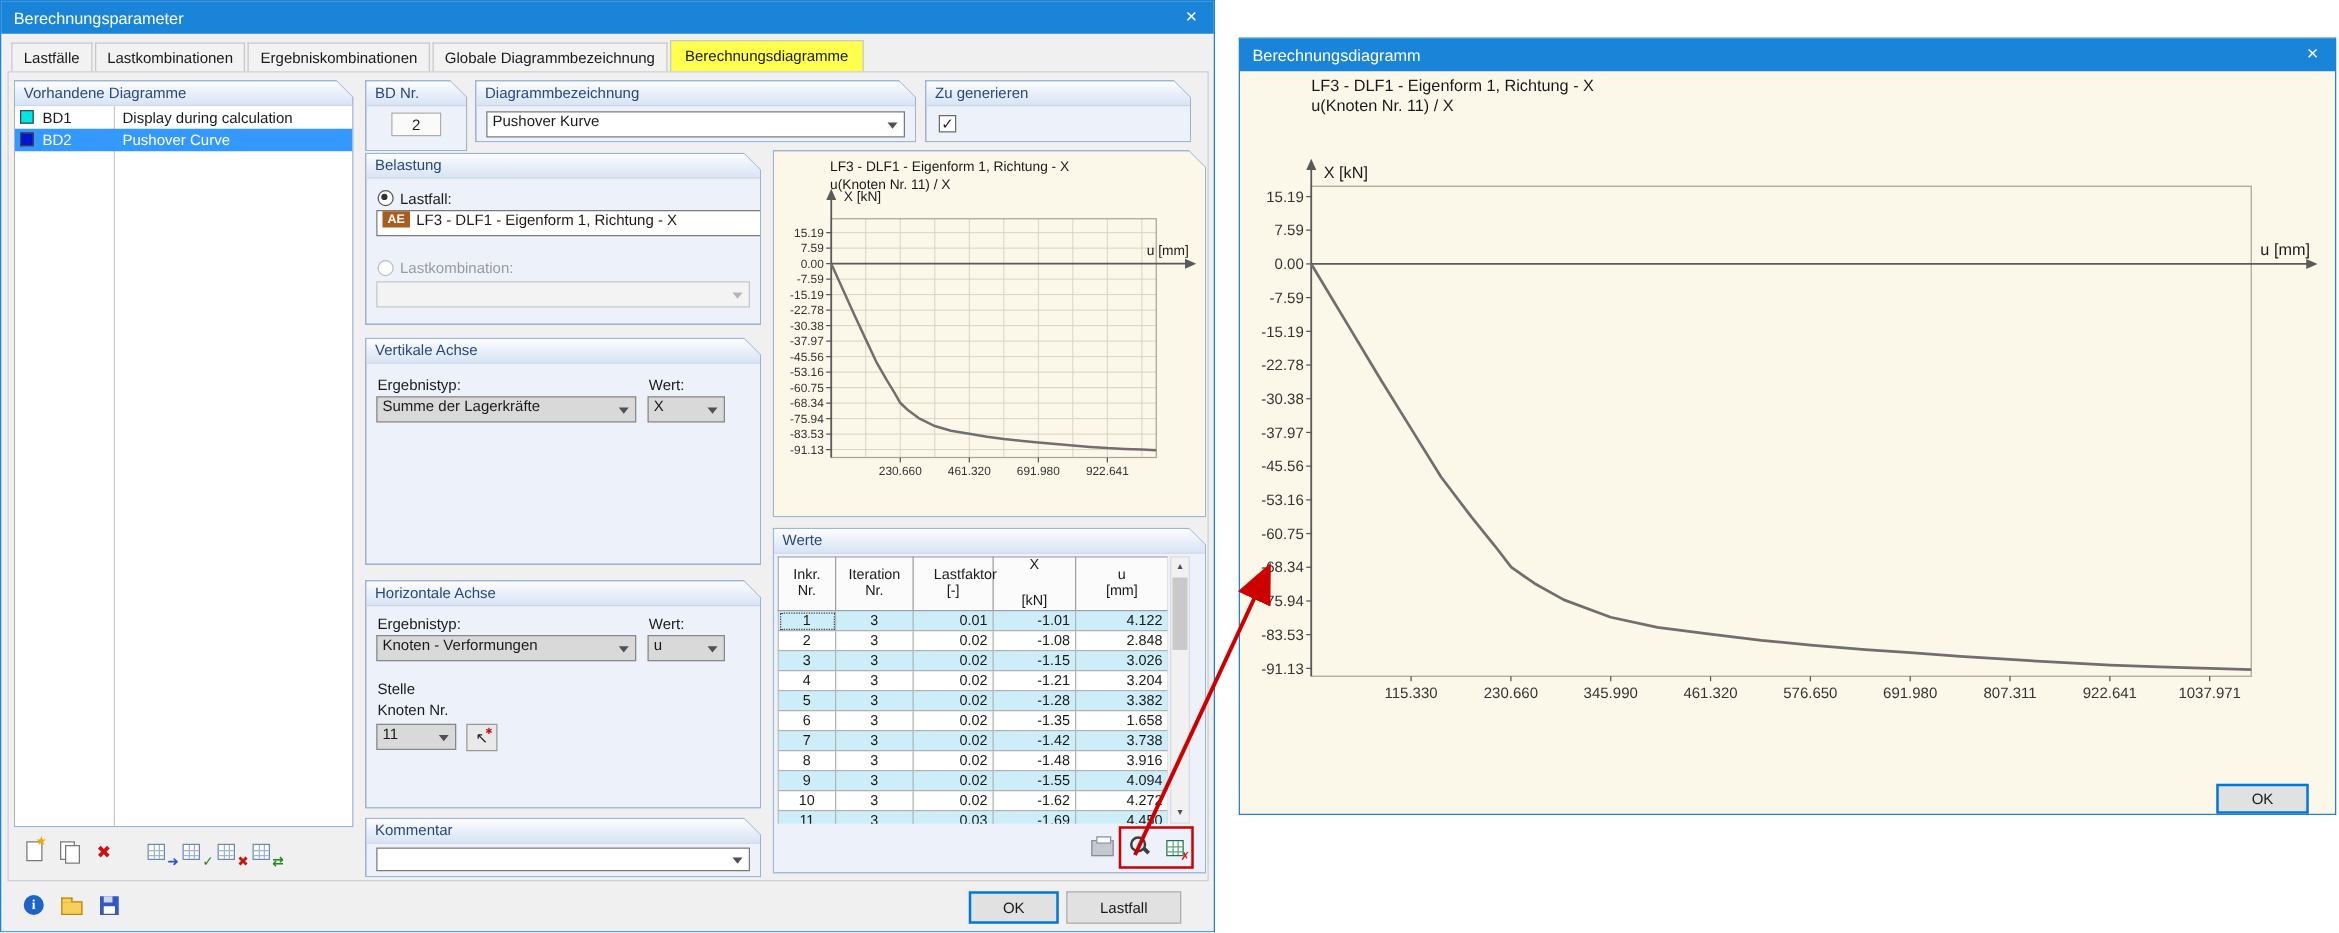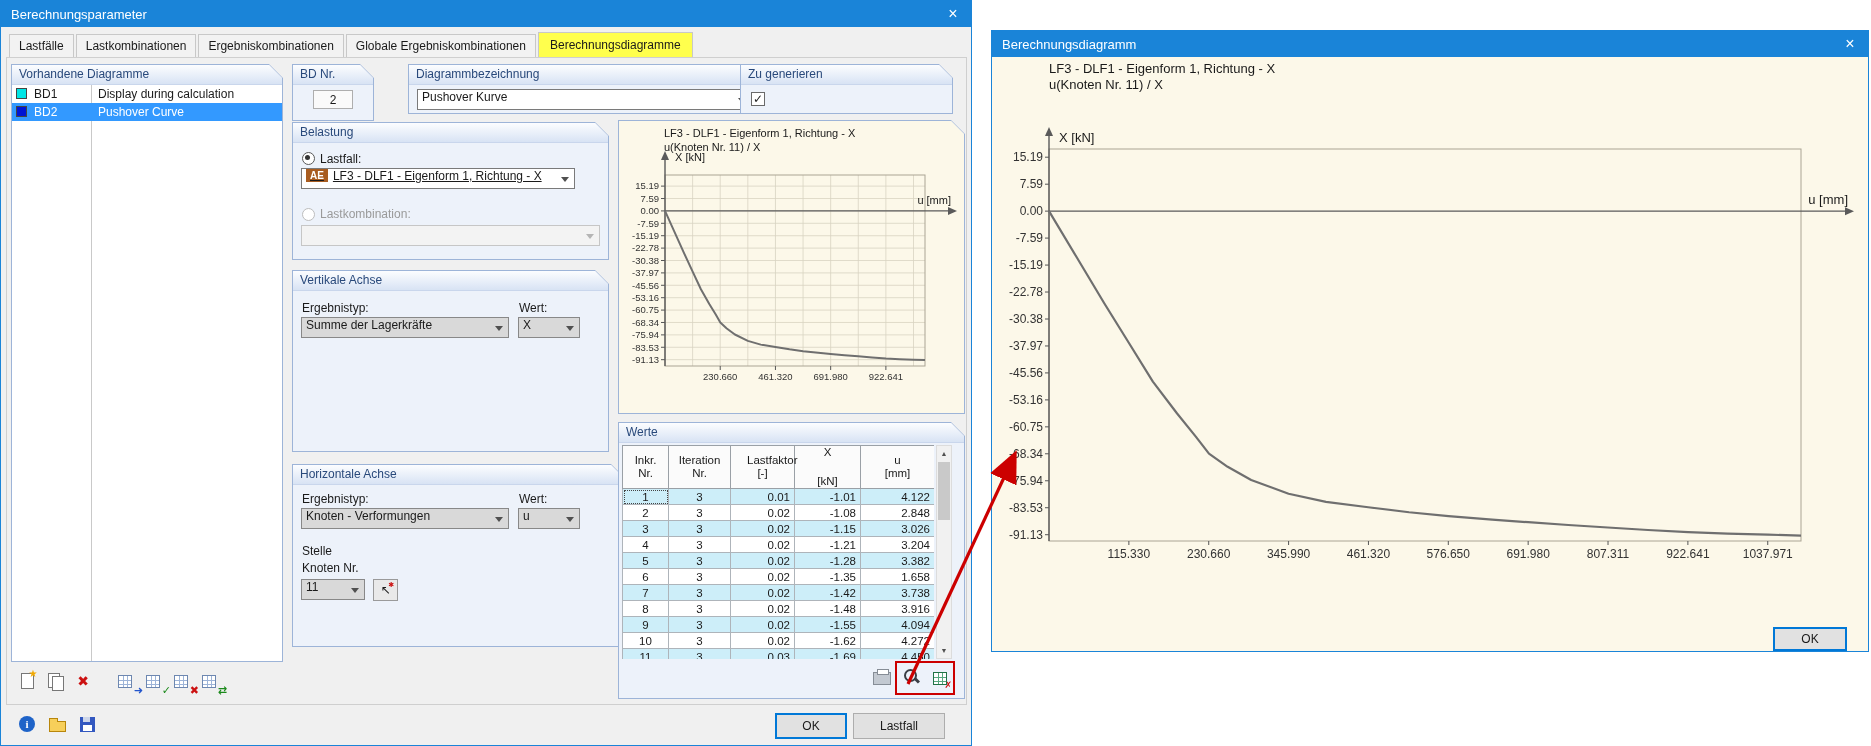--- a/index.html
+++ b/index.html
@@ -114,21 +114,21 @@
   <div class="dlg" style="left:0;top:0;width:972px;height:746px;">
     <div class="titlebar">
       <span>Berechnungsparameter</span>
     </div>
     <div class="closebtn" style="top:0;">×</div>
 
     <div class="tabstrip" id="tabstrip">
         <span class="tab">Lastfälle</span>
         <span class="tab">Lastkombinationen</span>
         <span class="tab">Ergebniskombinationen</span>
-        <span class="tab">Globale Ergebniskombinationen</span>
+        <span class="tab">Globale Diagrammbezeichnung</span>
         <span class="tab active">Berechnungsdiagramme</span>
       </div>
     <div class="tabpage"></div>
 
     <div class="panel" style="left:10px;top:63px;width:272px;height:598px;">
       <div class="inner">
         <div class="phead">Vorhandene Diagramme</div>
         <div class="listbody">
           <div class="listdivider"></div>
           <div id="diaglist-rows">
@@ -147,21 +147,21 @@
       </div>
     </div>
 
     <div class="panel" style="left:291px;top:63px;width:82px;height:57px;">
       <div class="inner">
         <div class="phead">BD Nr.</div>
         <div class="spin" style="left:20px;top:25px;width:40px;height:19px;">2</div>
       </div>
     </div>
 
-    <div class="panel" style="left:379px;top:63px;width:353px;height:50px;margin-left:28px;">
+    <div class="panel" style="left:379px;top:63px;width:353px;height:50px;">
       <div class="inner">
         <div class="phead">Diagrammbezeichnung</div>
         <div class="combo" style="left:8px;top:24px;width:335px;">
           <span>Pushover Kurve</span>
           <span class="tri"></span>
         </div>
       </div>
     </div>
 
     <div class="panel" style="left:739px;top:63px;width:213px;height:50px;">
@@ -171,21 +171,21 @@
           <span>✓</span>
         </div>
       </div>
     </div>
 
     <div class="panel" style="left:291px;top:121px;width:317px;height:138px;">
       <div class="inner">
         <div class="phead">Belastung</div>
         <div class="radio on" style="left:9px;top:29px;"></div>
         <div class="lab" style="left:27px;top:29px;">Lastfall:</div>
-        <div class="combo" style="left:8px;top:45px;width:274px;text-decoration:underline;">
+        <div class="combo" style="left:8px;top:45px;width:362px;">
           <span class="badge">AE</span>
           <span>LF3 - DLF1 - Eigenform 1, Richtung - X</span>
           <span class="tri"></span>
         </div>
         <div class="radio dis" style="left:9px;top:85px;"></div>
         <div class="lab dis" style="left:27px;top:84px;">Lastkombination:</div>
         <div class="combo dis" style="left:8px;top:102px;width:299px;">
           <span class="tri"></span>
         </div>
       </div>
@@ -200,21 +200,21 @@
           <span class="tri"></span>
         </div>
         <div class="lab" style="left:226px;top:30px;">Wert:</div>
         <div class="combo gray" style="left:225px;top:46px;width:62px;">
           <span>X</span>
           <span class="tri"></span>
         </div>
       </div>
     </div>
 
-    <div class="panel" style="left:291px;top:463px;width:317px;height:183px;padding-left:16px;">
+    <div class="panel" style="left:291px;top:463px;width:317px;height:183px;">
       <div class="inner">
         <div class="phead">Horizontale Achse</div>
         <div class="lab" style="left:9px;top:27px;">Ergebnistyp:</div>
         <div class="combo gray" style="left:8px;top:43px;width:208px;">
           <span>Knoten - Verformungen</span>
           <span class="tri"></span>
         </div>
         <div class="lab" style="left:226px;top:27px;">Wert:</div>
         <div class="combo gray" style="left:225px;top:43px;width:62px;">
           <span>u</span>
@@ -226,20 +226,29 @@
           <span>11</span>
           <span class="tri"></span>
         </div>
         <div class="pickbtn" style="left:80px;top:114px;">
           <span>↖</span>
           <span class="pstar">✱</span>
         </div>
       </div>
     </div>
 
+    <div class="panel" style="left:291px;top:653px;width:317px;height:48px;">
+      <div class="inner">
+        <div class="phead">Kommentar</div>
+        <div class="combo" style="left:8px;top:23px;width:299px;height:19px;">
+          <span></span>
+          <span class="tri"></span>
+        </div>
+      </div>
+    </div>
 
     <div class="panel" style="left:617px;top:119px;width:347px;height:294px;">
       <div class="inner" style="background:#fcf8e9;">
         <svg id="chart-small" width="345" height="292" viewBox="0 0 345 292">
             <rect x="0" y="0" width="345" height="292" fill="#fcf8e9"></rect>
             <line x1="73.61123388581952" y1="54" x2="73.61123388581952" y2="245" stroke="#d8d3c2" stroke-width="0.8"></line>
             <line x1="101.22246777163903" y1="54" x2="101.22246777163903" y2="245" stroke="#d8d3c2" stroke-width="0.8"></line>
             <line x1="128.83370165745856" y1="54" x2="128.83370165745856" y2="245" stroke="#d8d3c2" stroke-width="0.8"></line>
             <line x1="156.44493554327806" y1="54" x2="156.44493554327806" y2="245" stroke="#d8d3c2" stroke-width="0.8"></line>
             <line x1="184.0561694290976" y1="54" x2="184.0561694290976" y2="245" stroke="#d8d3c2" stroke-width="0.8"></line>

